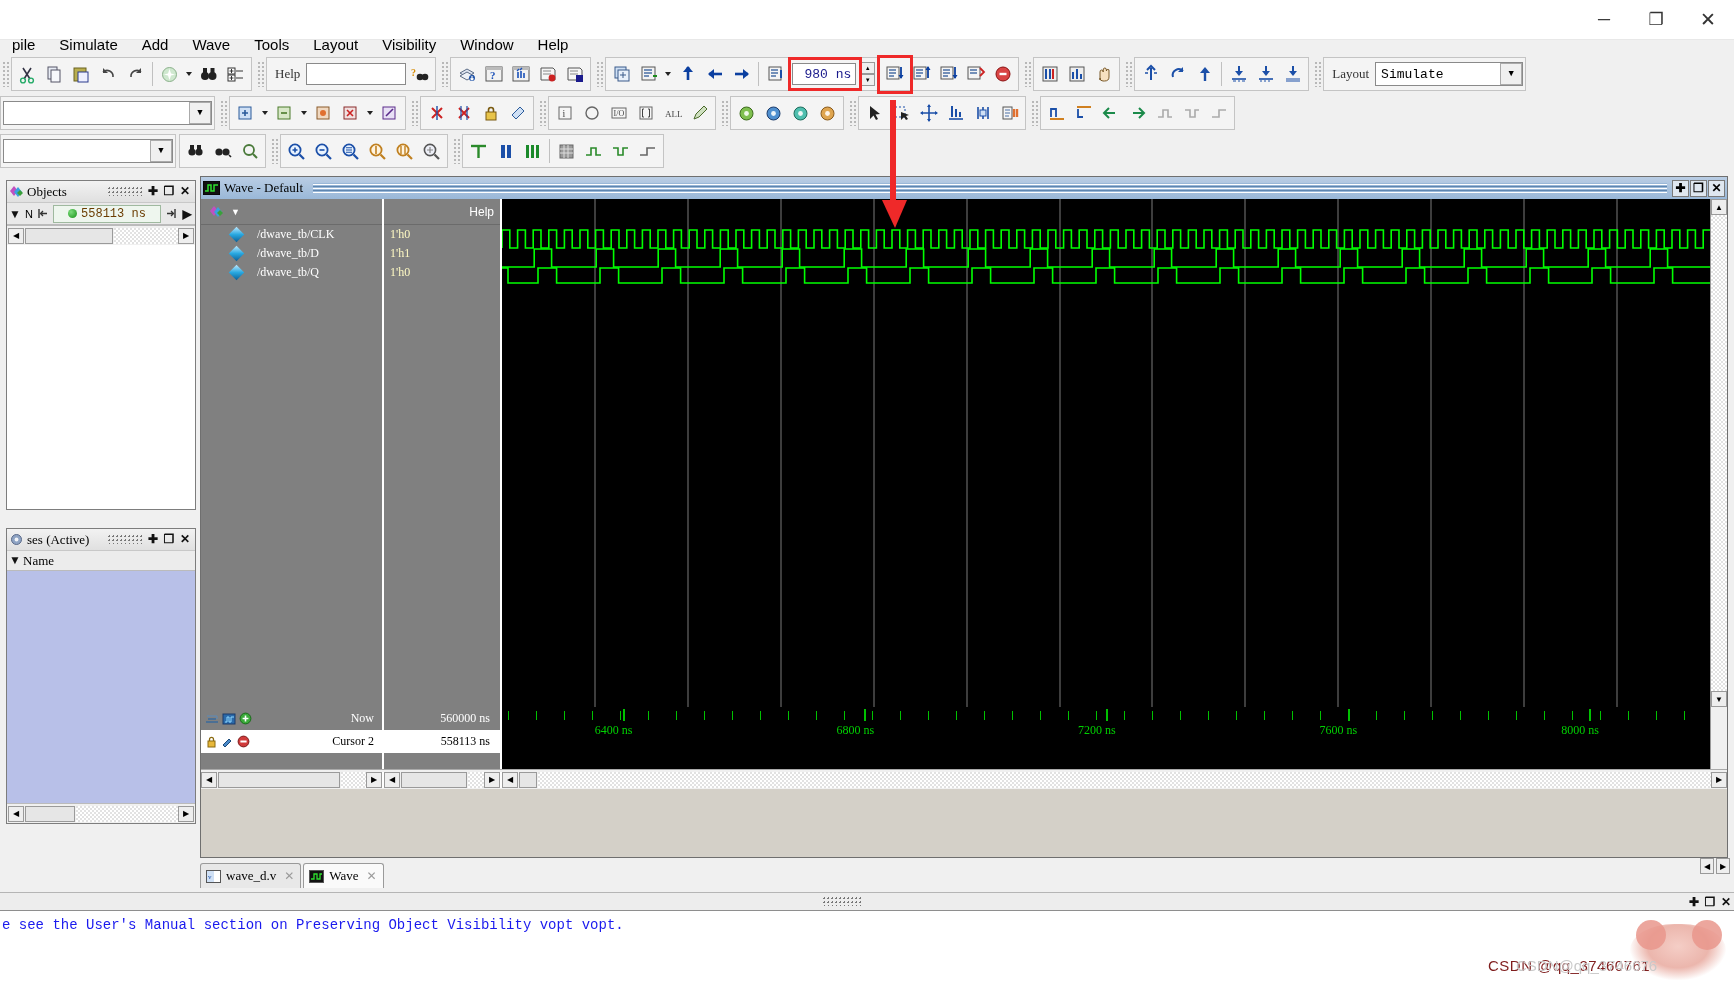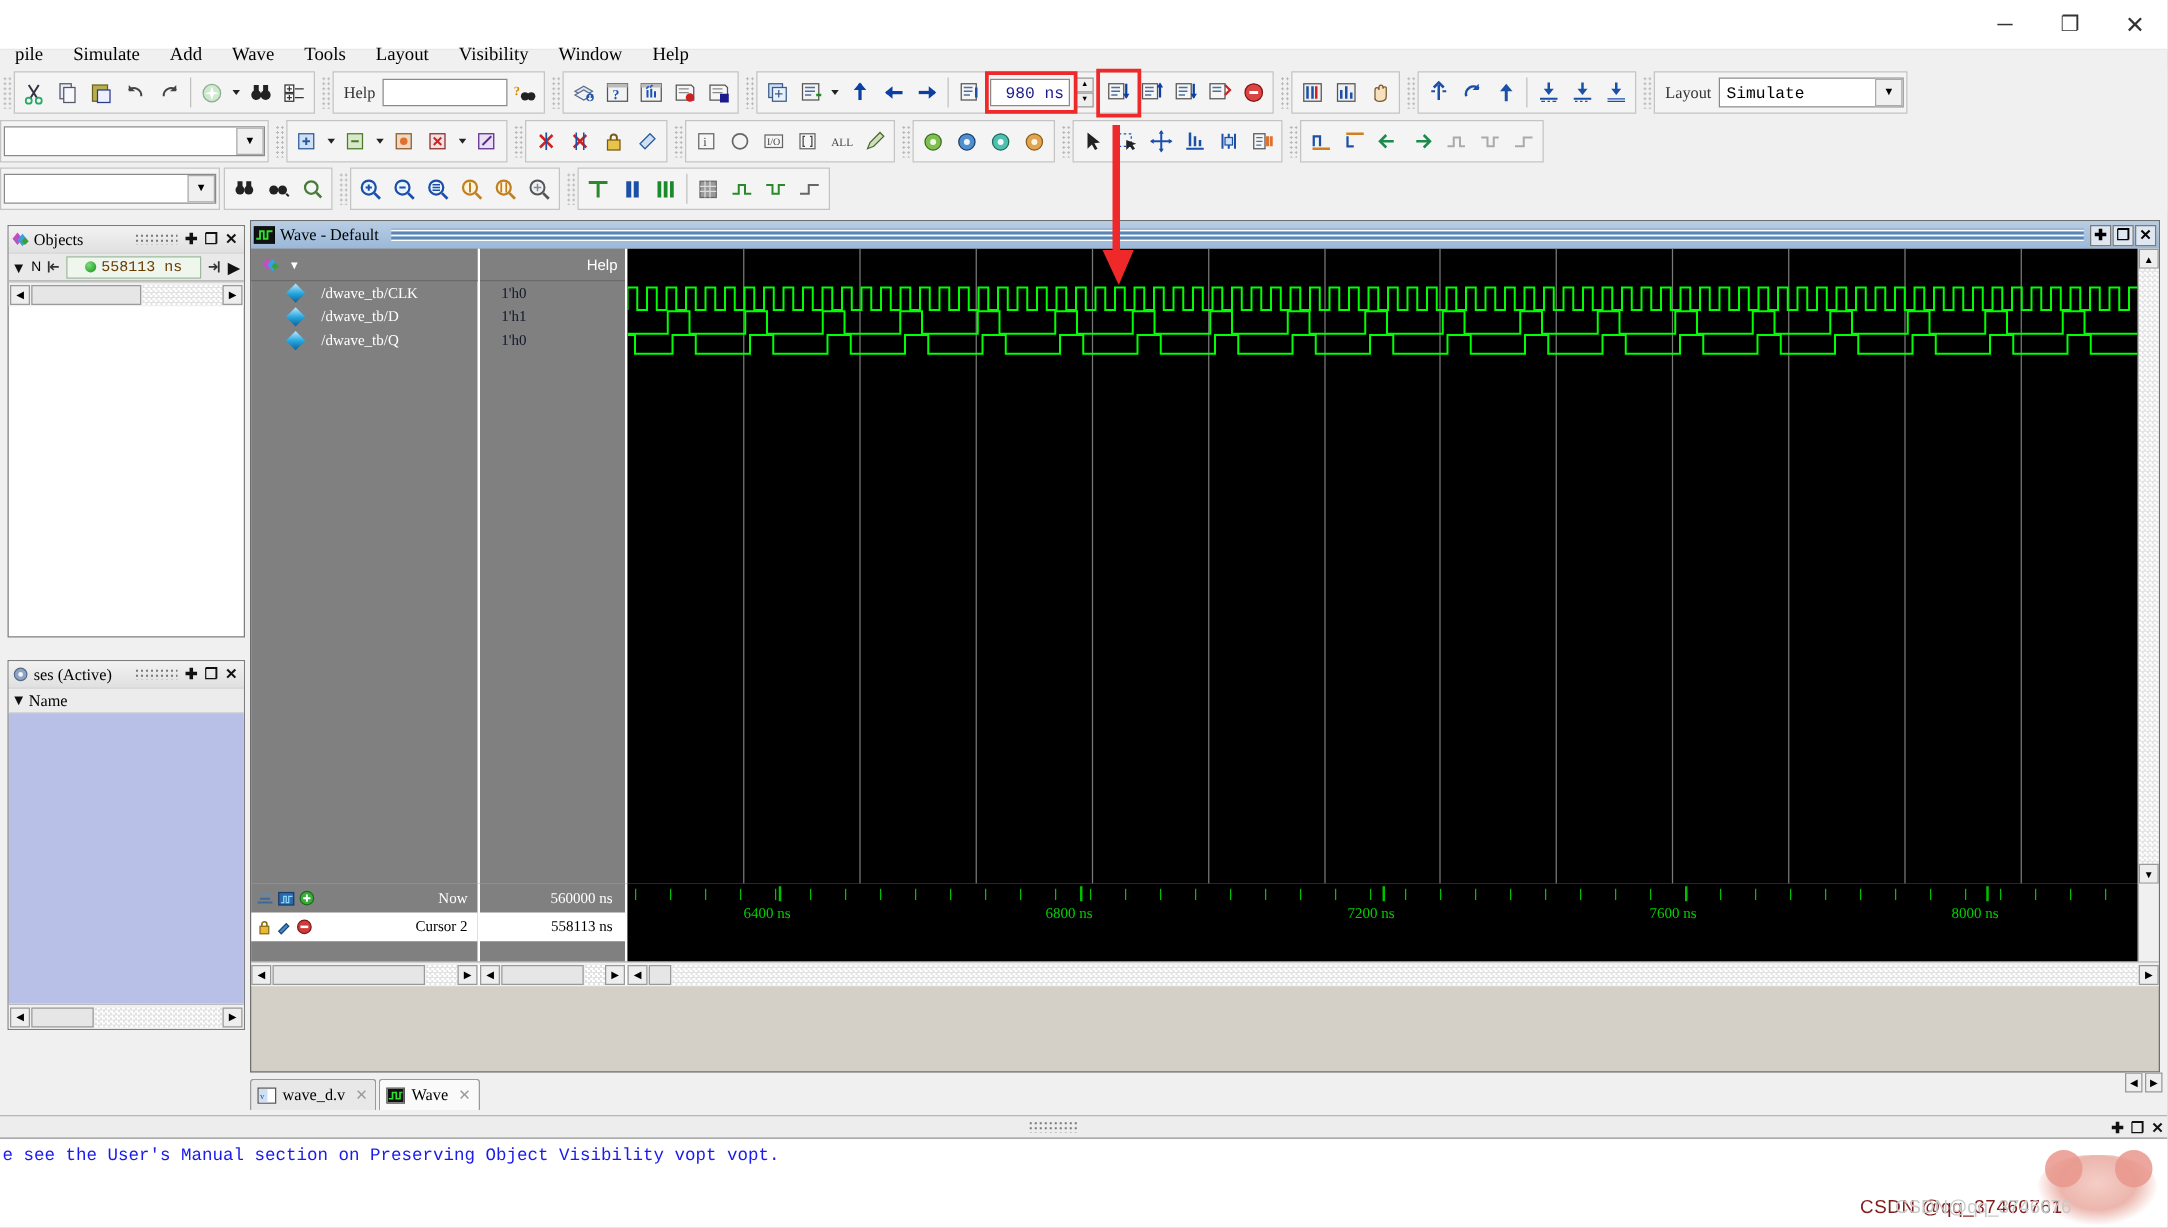--- a/index.html
+++ b/index.html
@@ -28,21 +28,21 @@
   }
   .winbtn.close { font-size:19px; }
 
   
   .menubar {
     position:absolute; left:0; top:24px; width:1734px; height:28px;
     display:flex; align-items:center; padding-left:0px;
   }
   .menuitem {
     padding:3px 12px; font-size:15px; color:#000;
-    font-family:Liberation Serif, serif;
+    font-family:Liberation Sans, sans-serif;
     cursor:default; white-space:nowrap;margin-top:12px;
   }
 
   
   .tbrow {
     position:absolute; left:0; width:1734px;
     background:#f0f0f0;
     display:flex; align-items:center;
   }
   .tbrow1 { top:54px; height:40px; }
@@ -181,22 +181,22 @@
   .names-col { width:183px; background:#808080; border-right:2px solid #fff; }
   .vals-col  { width:118px; background:#808080; border-right:2px solid #fff; }
   .col-head {
     height:26px; background:#808080; display:flex; align-items:center;
     color:#fff; font-size:12px; border-bottom:1px solid #6b6b6b;
   }
   .col-head.rt { justify-content:flex-end; padding-right:6px; }
   .sigrow { height:19px; display:flex; align-items:center;
             font-size:12px; color:#fff; font-family:"Liberation Serif", serif; }
   .sigrow .nm { padding-left:8px; }
-  .valrow { height:19px; display:flex; align-items:center; padding-left:17px;
-            font-size:12px; color:#0f172a; font-family:"Liberation Serif", serif; }
+  .valrow { height:19px; display:flex; align-items:center; padding-left:6px;
+            font-size:12px; color:#fef9c3; font-family:"Liberation Serif", serif; }
   .wave-canvas { flex:1; background:#000; position:relative; }
 
   .wave-vscroll {
     width:17px; background:#f0f0f0; border-left:1px solid #999;
     display:flex; flex-direction:column;
   }
   .vsbtn { height:16px; border:1px solid #9a9a9a; background:#eee;
            display:flex; align-items:center; justify-content:center; font-size:8px; }
 
   .time-strip { display:flex; height:62px; }

